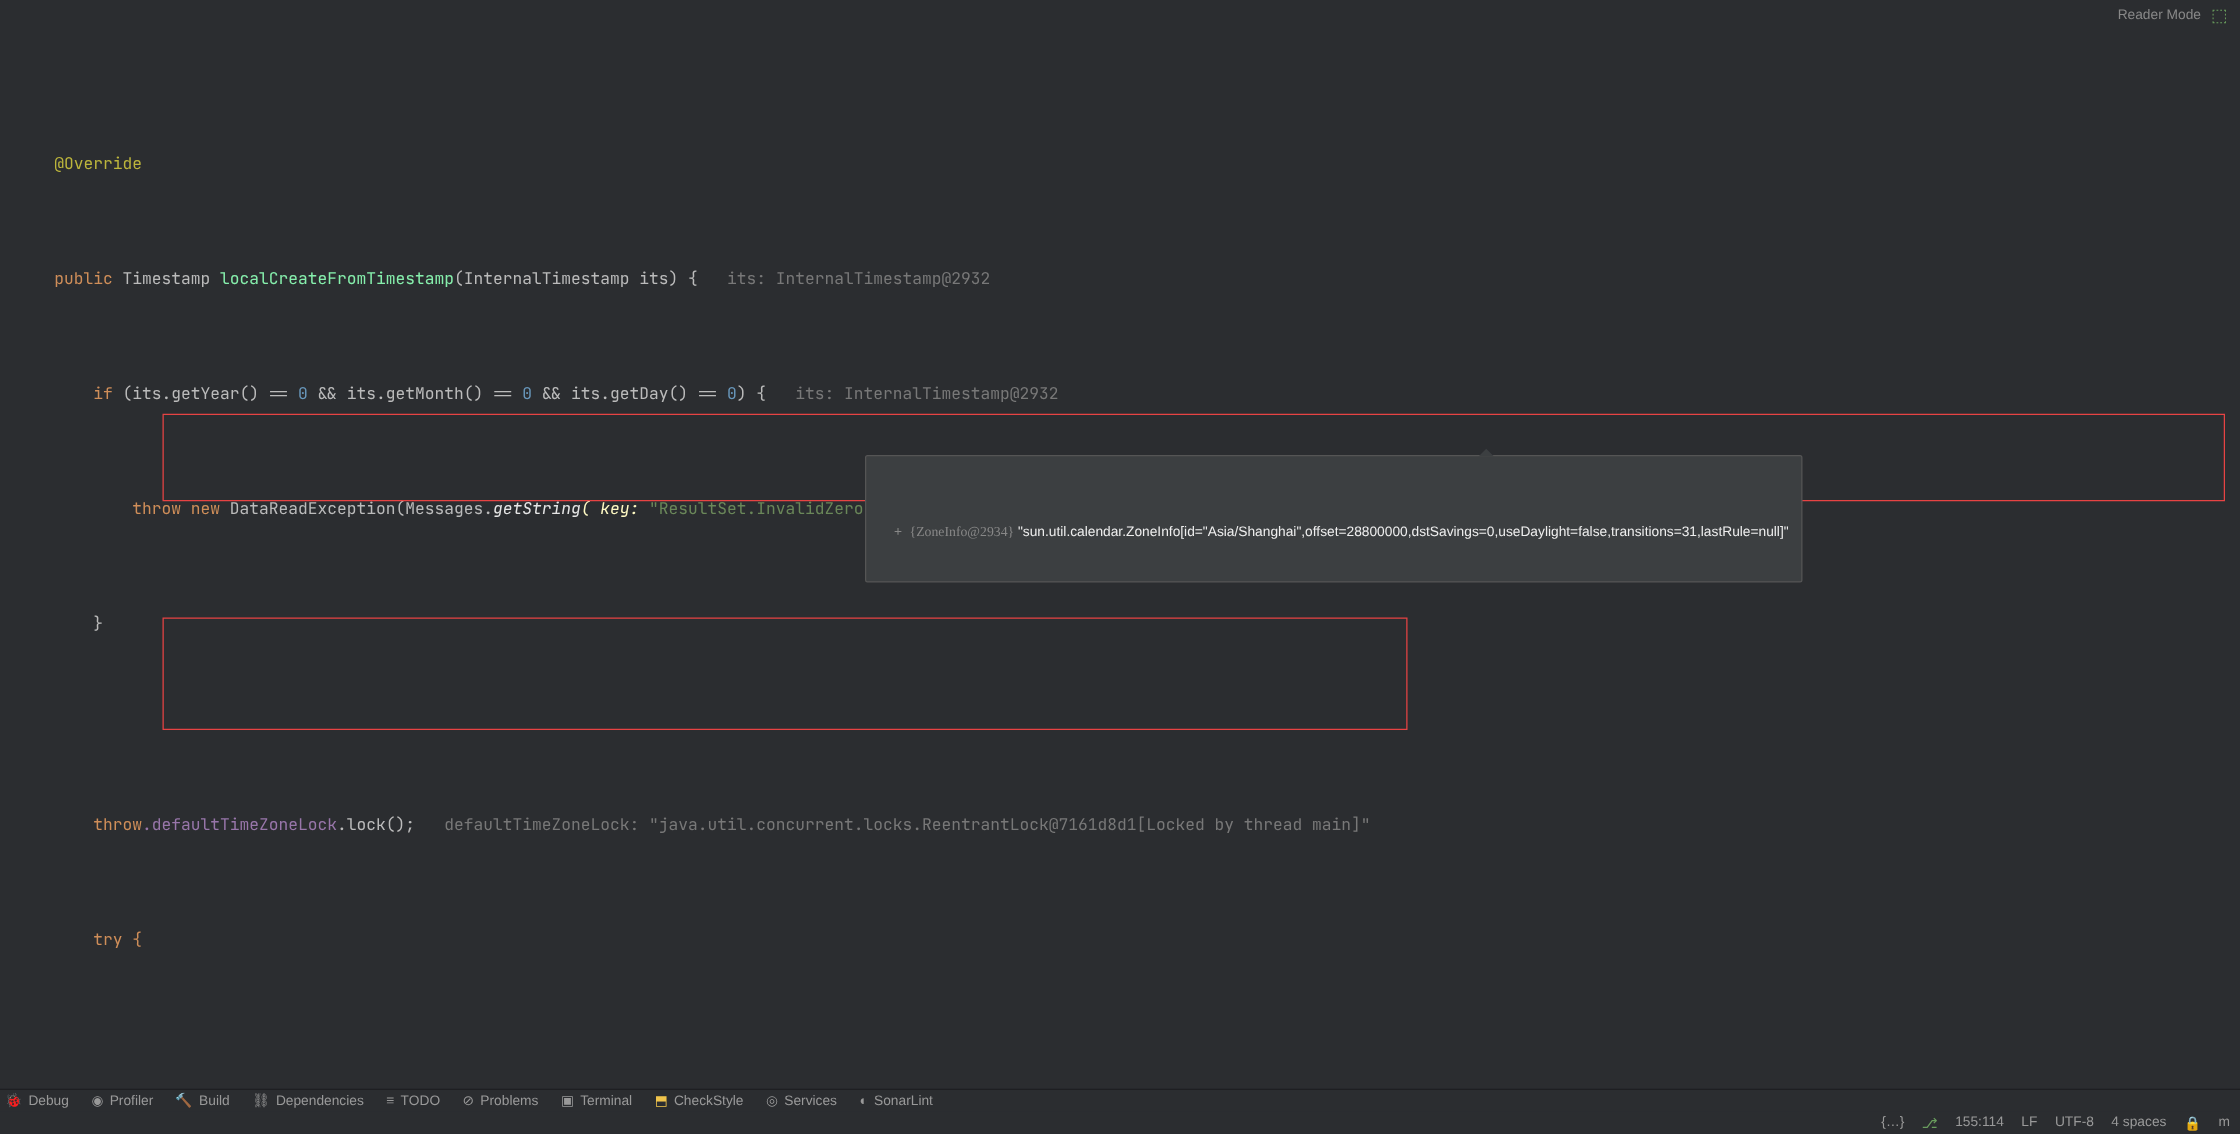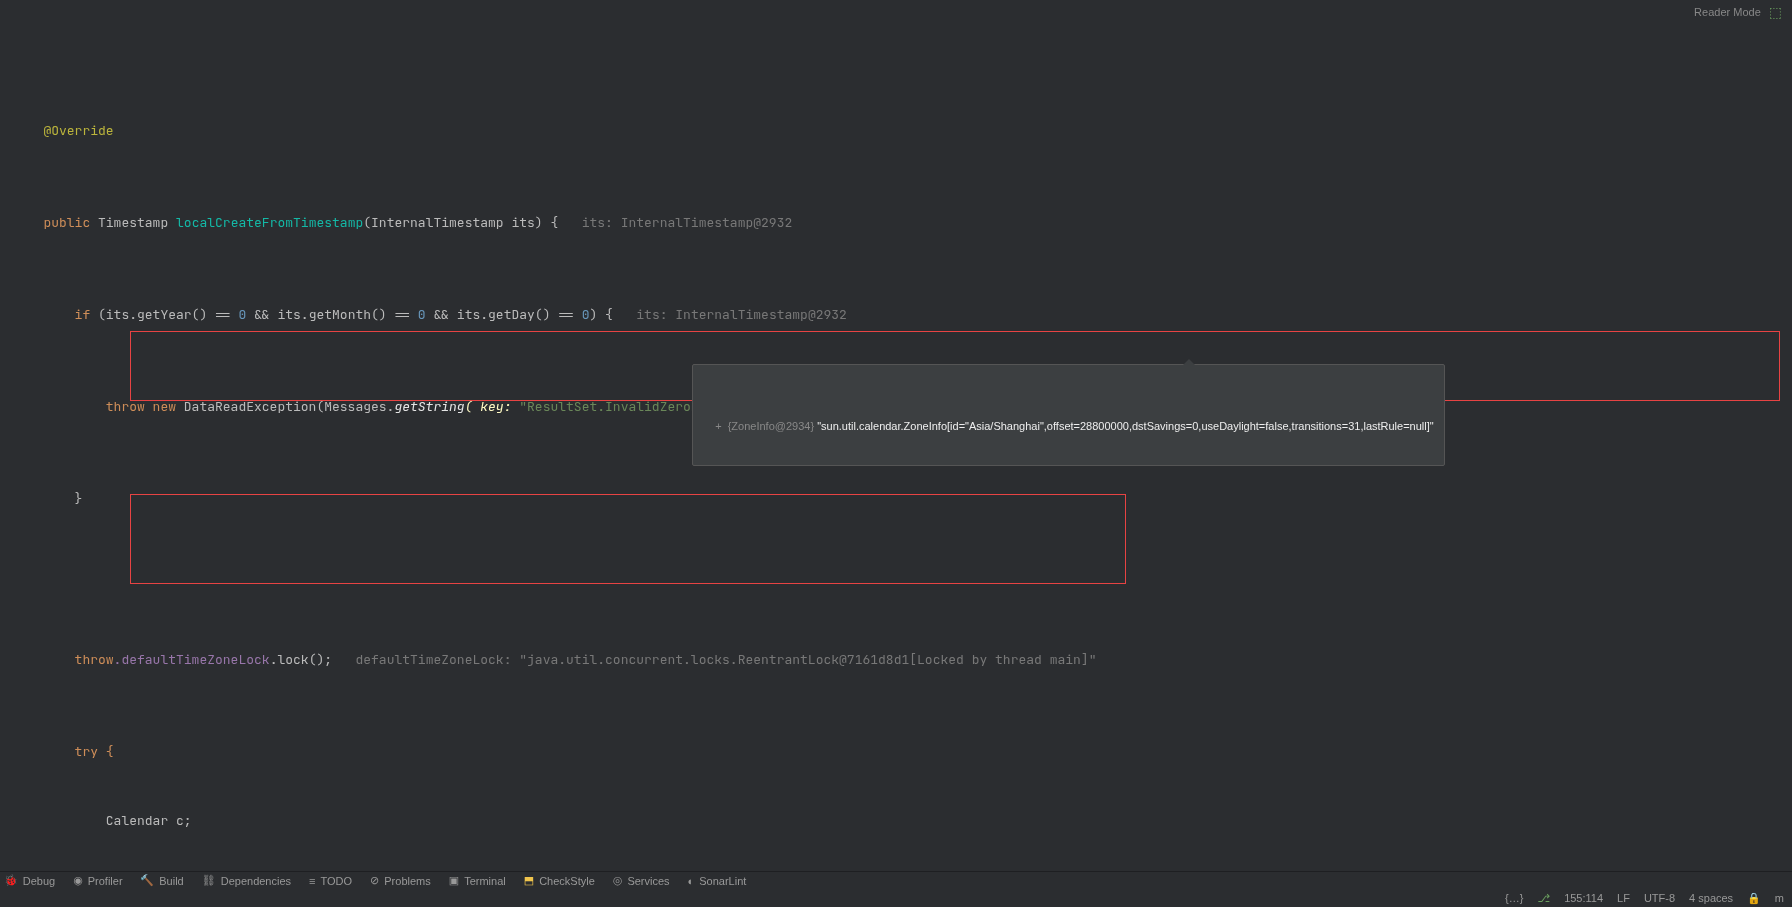--- a/index.html
+++ b/index.html
@@ -66,21 +66,21 @@
   background: #3c3f41;
   border: 1px solid #555;
   padding: 4px 10px;
   font-family: Arial, sans-serif;
   font-size: 11px;
   color: #ccc;
   border-radius: 2px;
   z-index: 10;
 }
 .tooltip .plus { color: #888; margin-right: 6px; }
-.tooltip .gray { color: #888; }
+.tooltip .gray { color: #888; font-family: Liberation Serif, serif; }
 .tooltip .white { color: #eee; }
 .tooltip-arrow {
   position: absolute;
   top: -6px;
   left: 490px;
   width: 0; height: 0;
   border-left: 6px solid transparent;
   border-right: 6px solid transparent;
   border-bottom: 6px solid #3c3f41;
 }
@@ -110,21 +110,21 @@
   align-items: center;
   gap: 14px;
   font-family: Arial, sans-serif;
   font-size: 11px;
   color: #999;
 }
 
 .kw { color: #cf8e59; }
 .ann { color: #bcb53c; }
 .method { color: #e5e5e5; font-style: italic; }
-.methoddef { color: #14b8a6; margin-top: 36px; }
+.methoddef { color: #86efac; margin-top: 36px; }
 .field { color: #9876aa; }
 .str { color: #6a8759; }
 .num { color: #6897bb; }
 .hint { color: #787878; }
 .param-hint { color: #fef9c3; font-style: italic; }
 </style>
 </head>
 <body>
 
 <div class="top-bar">
@@ -143,21 +143,20 @@
   <div class="line"><span class="gutter"></span><span class="code">   <span class="kw">    if </span><span>(its.getYear() == <span class="num">0</span> &amp;&amp; its.getMonth() == <span class="num">0</span> &amp;&amp; its.getDay() == <span class="num">0</span>) {</span><span class="hint">   its: InternalTimestamp@2932</span></span></div>
 
   <div class="line"><span class="gutter"></span><span class="code">   <span class="kw">        throw new </span><span>DataReadException(Messages.</span><span class="method">getString</span><span class="param-hint">( key: </span><span class="str">"ResultSet.InvalidZeroDate"</span><span>));</span></span></div>
 
   <div class="line"><span class="gutter"></span><span class="code">   <span>    }</span></span></div>
   <div class="line"><span class="gutter"></span><span class="code"></span></div>
 
   <div class="line"><span class="gutter"></span><span class="code">   <span class="kw">    throw</span><span class="field">.defaultTimeZoneLock</span><span>.lock();</span><span class="hint">   defaultTimeZoneLock: "java.util.concurrent.locks.ReentrantLock@7161d8d1[Locked by thread main]"</span></span></div>
 
   <div class="line"><span class="gutter"></span><span class="code">   <span class="kw">    try {</span></span></div>
-  <div class="line"><span class="gutter"></span><span class="code">   <span>        Calendar c;</span></span></div>
   
 
   
 
   
 
   
 
   
 

